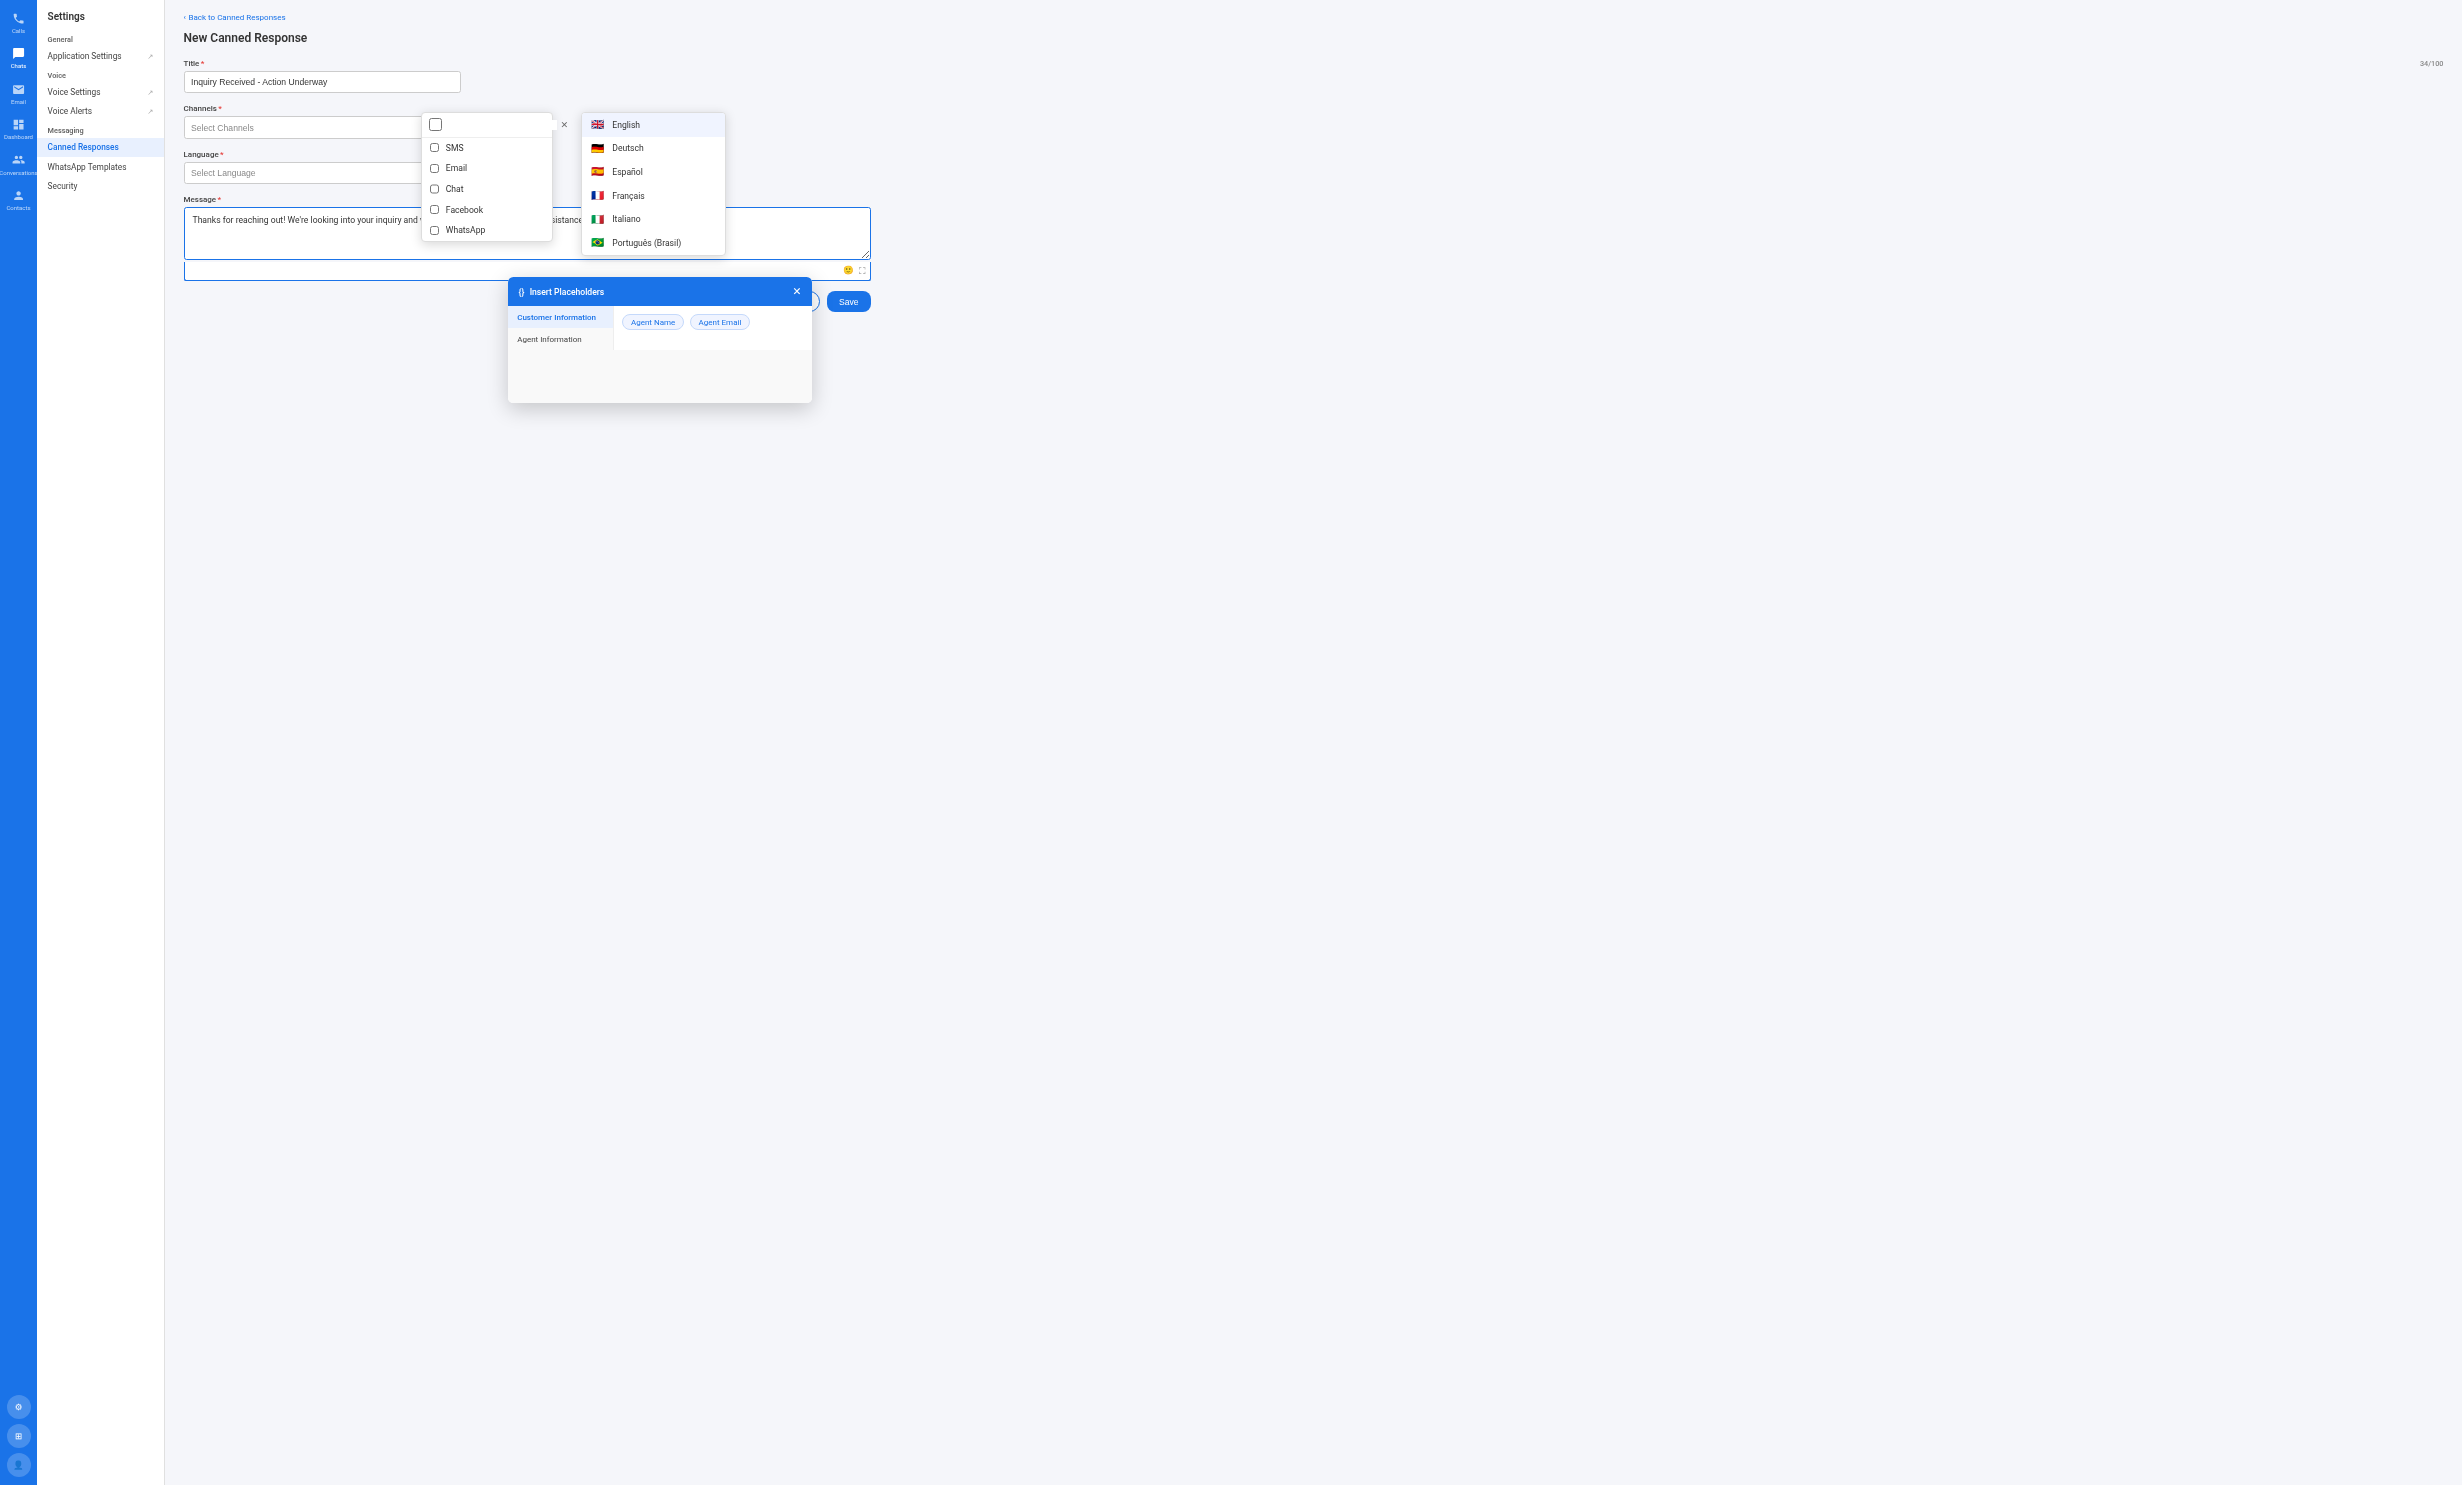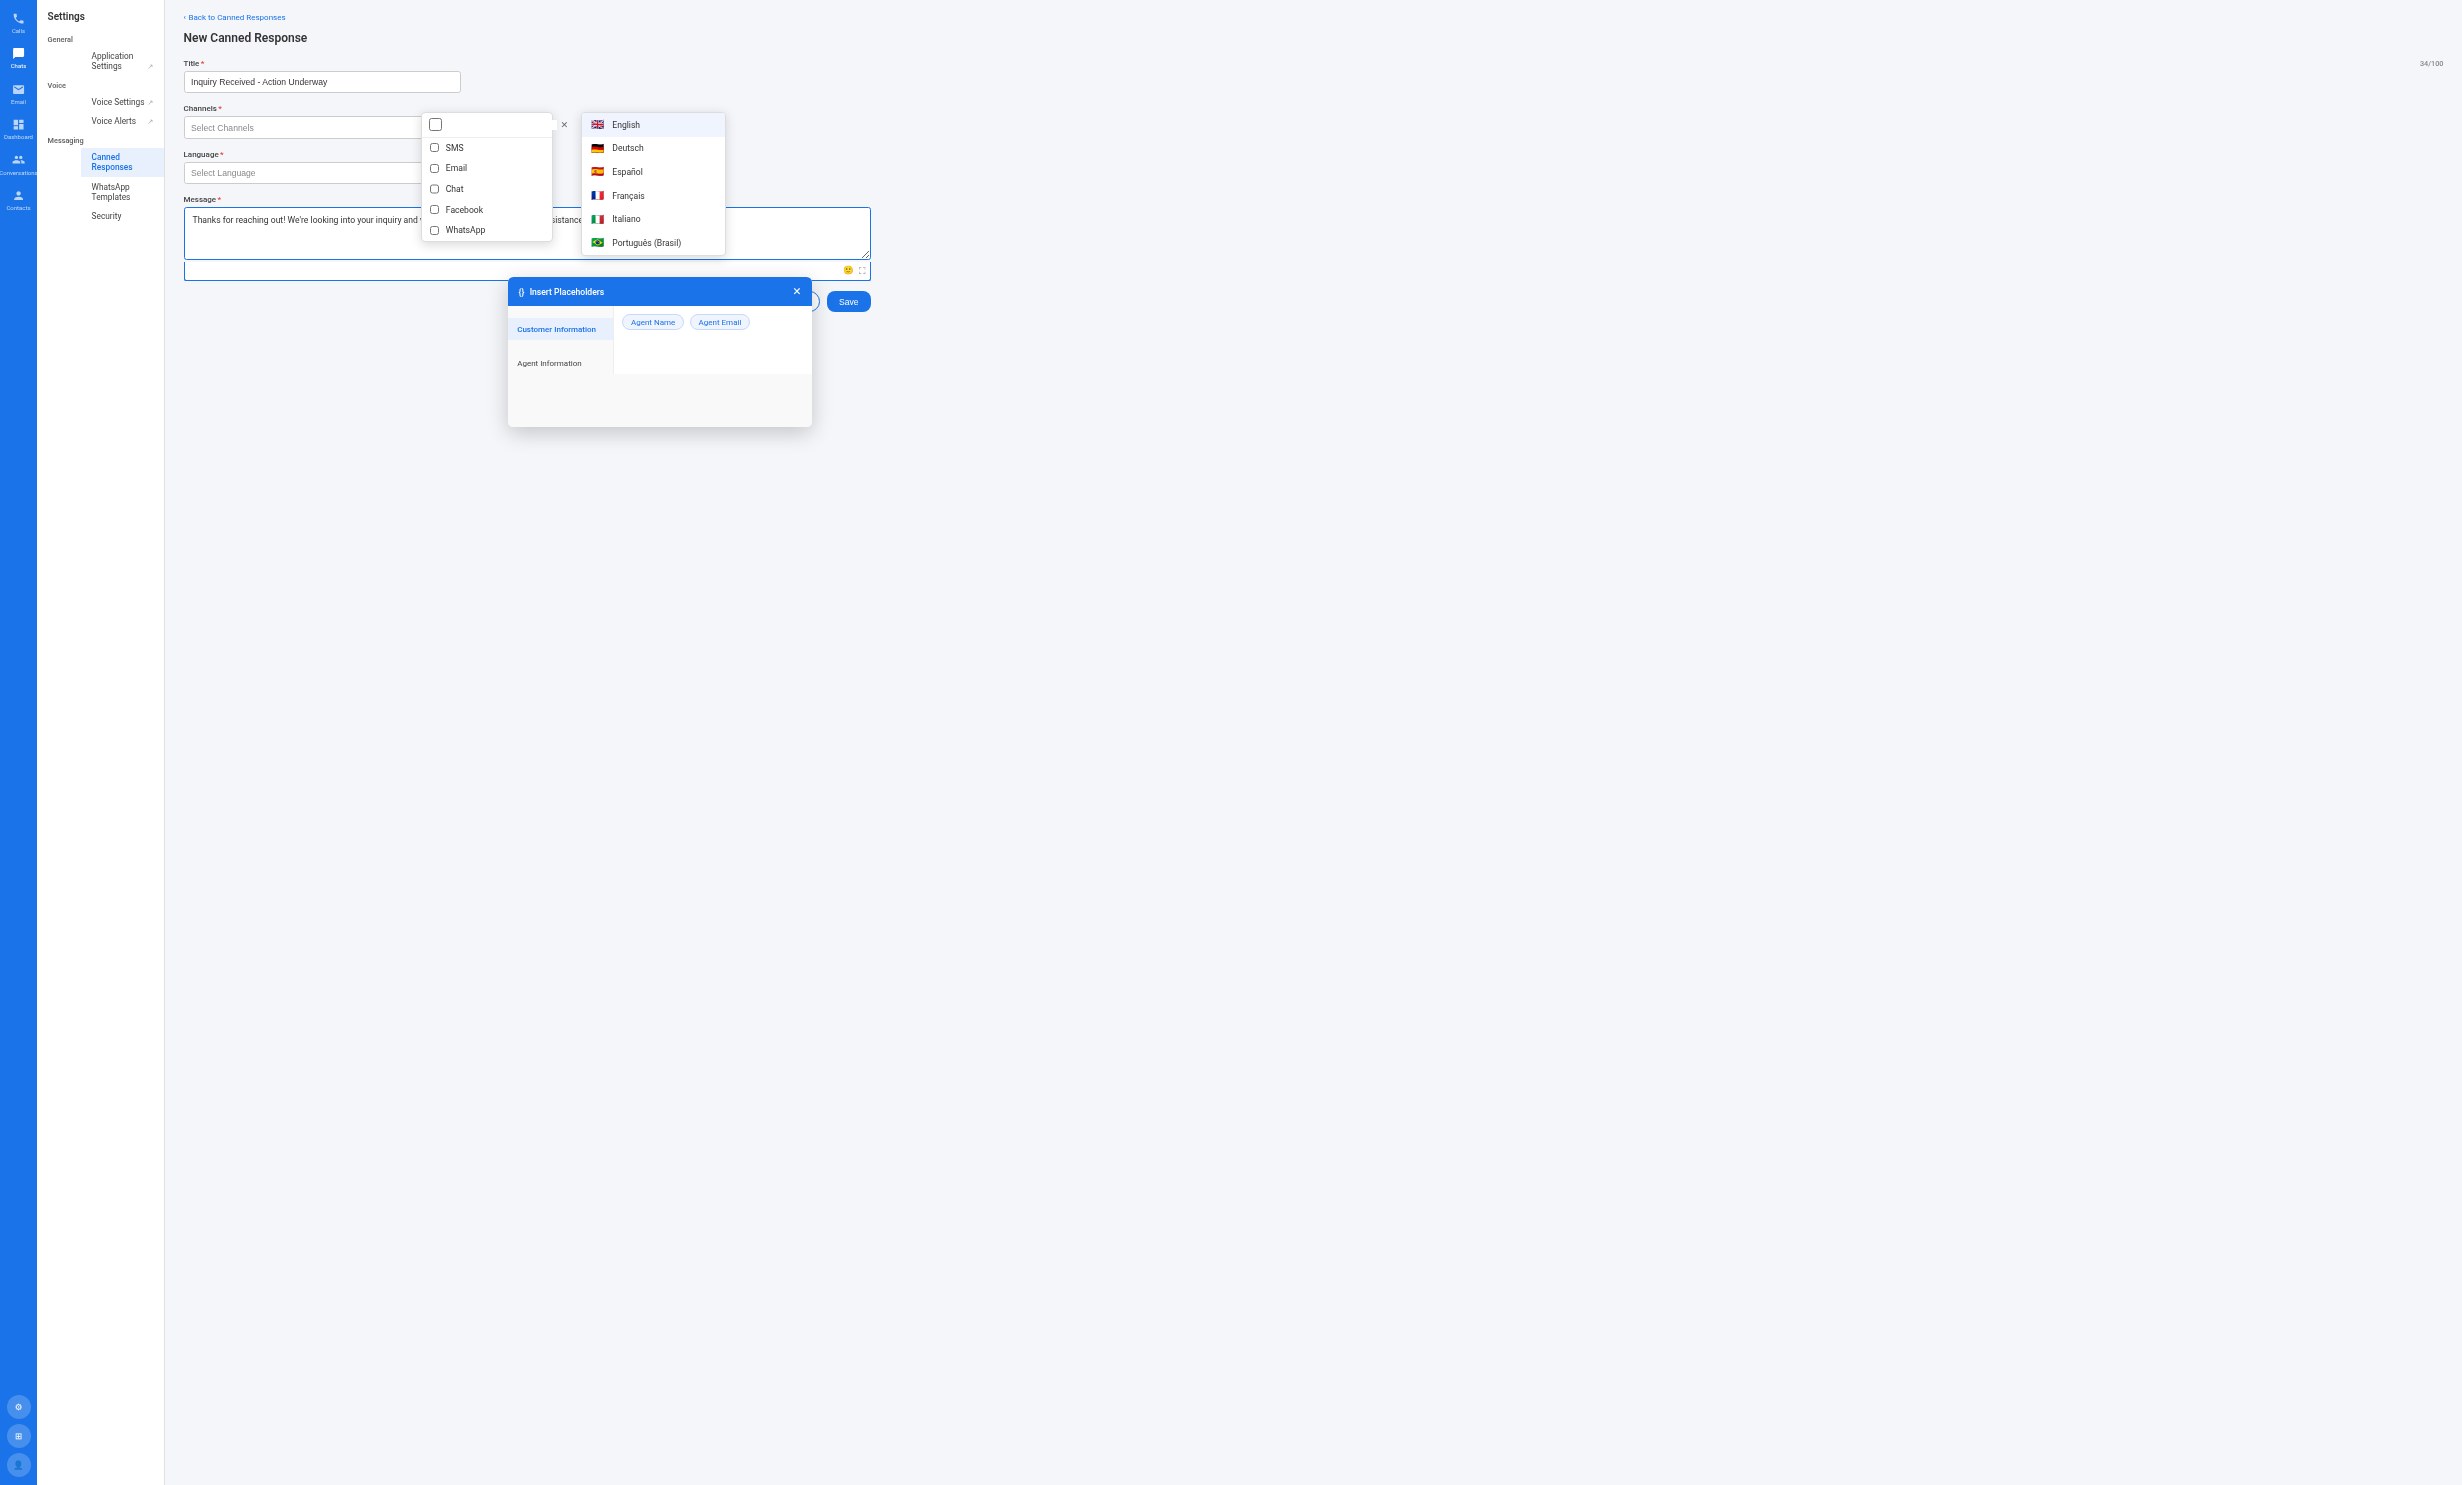--- a/index.html
+++ b/index.html
@@ -70,21 +70,20 @@
       text-transform: none;
     }
     .sidebar-item {
       display: flex;
       align-items: flex-end;
       justify-content: space-between;
       padding: 4.6px 10.6px;
       cursor: pointer;
       color: #444;
       font-size: 8.3px;
-      margin-left: 44px;
     }
     .sidebar-item.active { background: #e8f0fe; color: #1a73e8; font-weight: 500; }
     .sidebar-item .ext-icon { color: #aaa; font-size: 7.3px; }
 
     
     .main {
       flex: 1;
       overflow-y: auto;
       padding: 13.2px 18.5px;
       position: relative;
@@ -297,21 +296,20 @@
     .modal-sidebar {
       width: 106px;
       border-right: 0.7px solid #eee;
       background: #f9f9f9;
     }
     .modal-sidebar-item {
       padding: 6.6px 9.2px;
       font-size: 8px;
       cursor: pointer;
       color: #444;
-      margin-top: 12px;
     }
     .modal-sidebar-item.active { background: #e8f0fe; color: #1a73e8; font-weight: 500; }
     .modal-content-area {
       flex: 1;
       padding: 8px;
     }
     .placeholder-tags { display: flex; gap: 5.3px; flex-wrap: wrap; }
     .placeholder-tag {
       background: #f0f4ff;
       color: #1a73e8;

